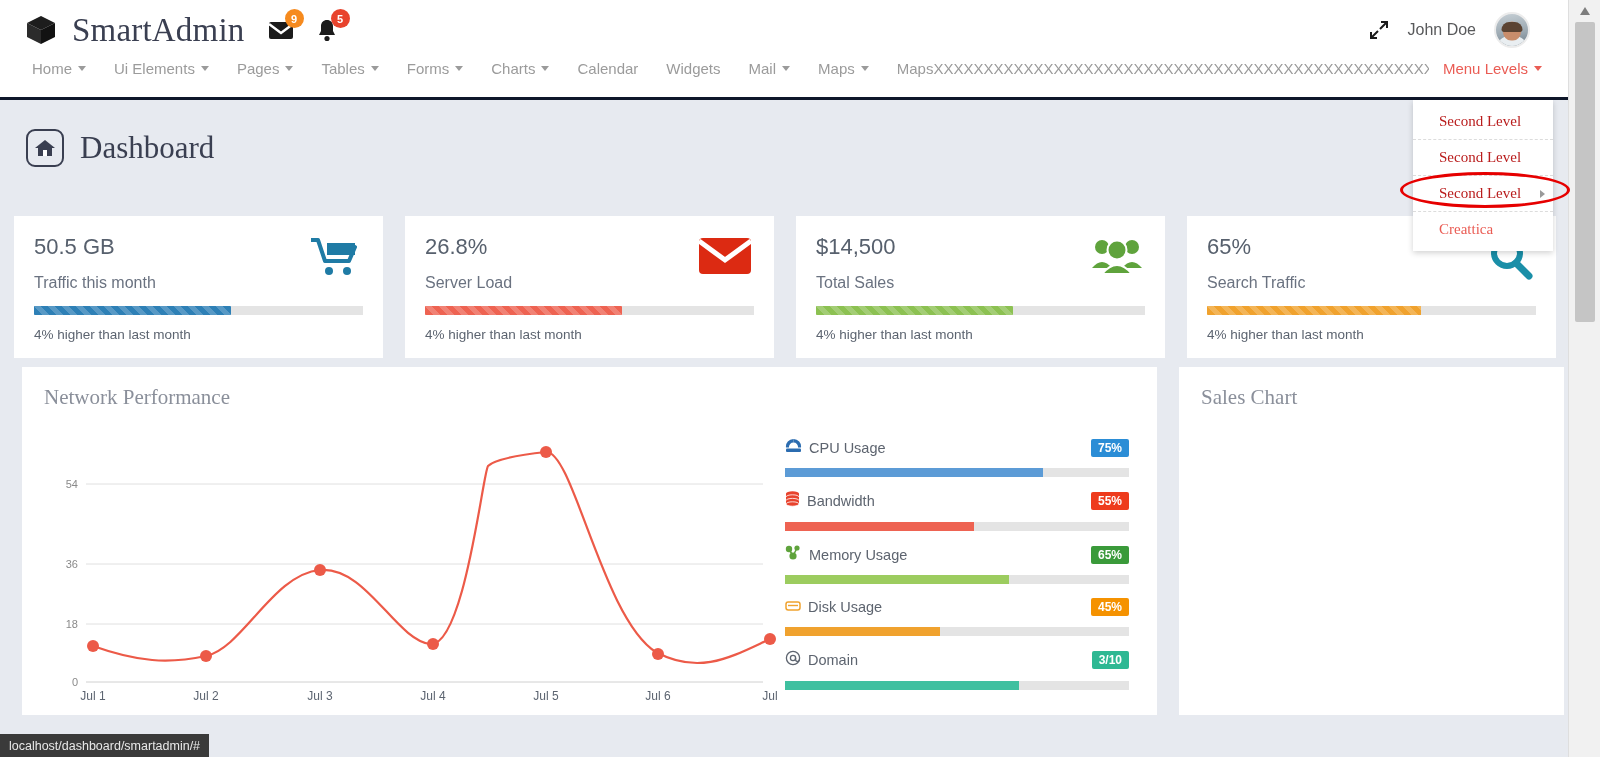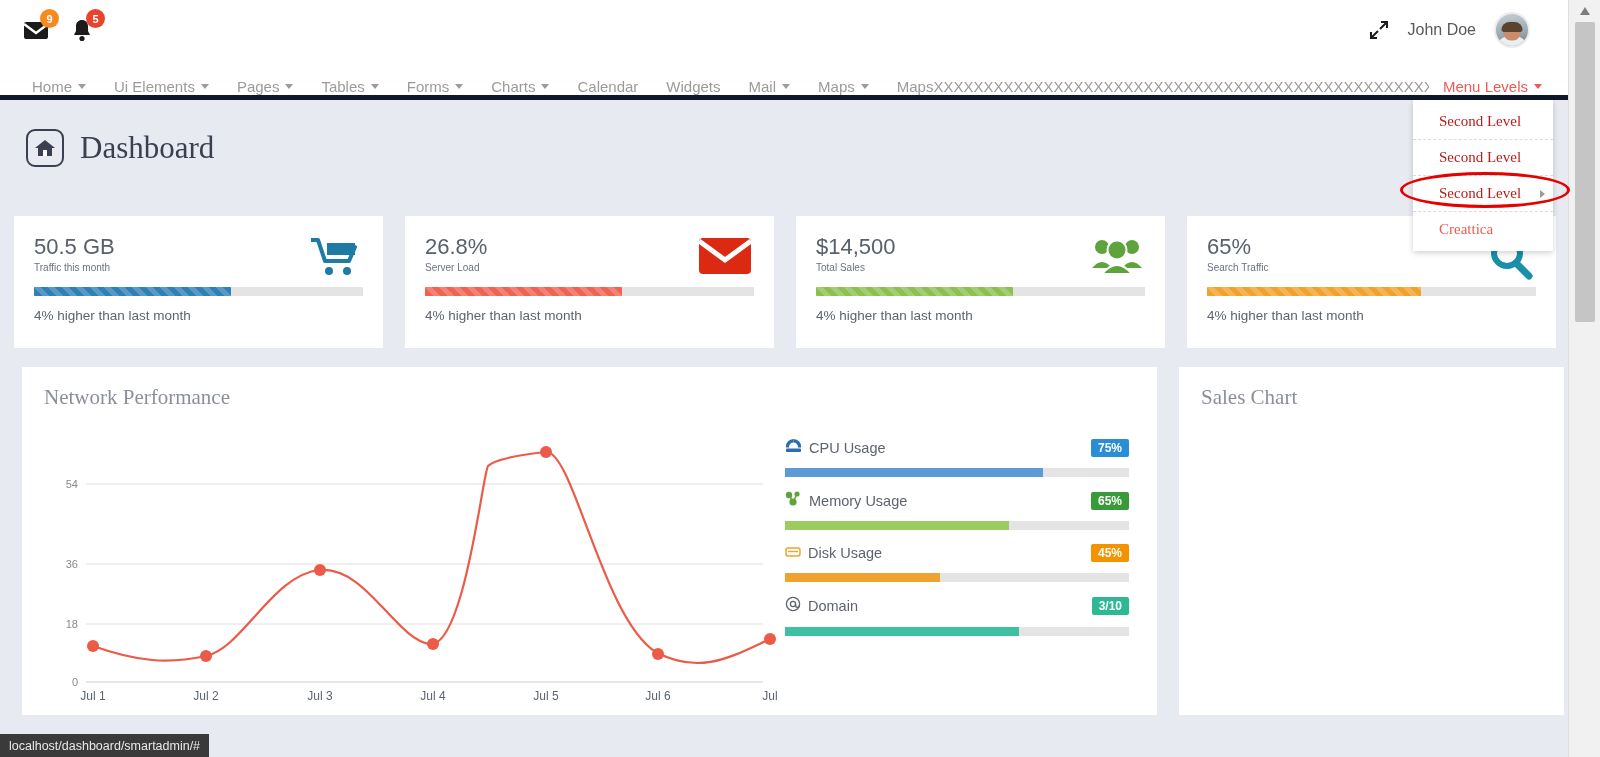--- a/index.html
+++ b/index.html
@@ -46,22 +46,22 @@
   .avatar .face { position:absolute; left:50%; top:54%; transform:translate(-50%,-50%);
      width: 18px; height: 19px; border-radius: 50% 50% 45% 45%; background:#c98d6b; }
   .avatar .hair { position:absolute; left:50%; top:26%; transform:translateX(-50%);
      width: 21px; height: 10px; border-radius: 11px 11px 3px 3px; background:#5b4332; }
   .avatar .body { position:absolute; left:50%; bottom:-2px; transform:translateX(-50%);
      width: 30px; height: 12px; border-radius: 14px 14px 0 0; background:#e9eef1; }
 
   
   .navbar {
     position: absolute; top: 60px; left: 0; width: 1568px; height: 40px;
-    background: #ffffff; border-bottom: 5px solid #0f172a;
-    display: flex; align-items: flex-end; padding-left: 18px;
+    background: #ffffff; border-bottom: 3px solid #0f172a;
+    display: flex; align-items: flex-start; padding-left: 18px;
   }
   .nav-item {
     font-size: 15px; color: #9b9b9b; padding: 0 14px; cursor: pointer;
     white-space: nowrap; display: flex; align-items: center; gap: 6px;
   }
   .nav-item.accent { color: #ea5c54; margin-left: auto; padding-right: 26px; }
   .caret {
     width: 0; height: 0; border-left: 4px solid transparent; border-right: 4px solid transparent;
     border-top: 5px solid currentColor; display: inline-block;
   }
@@ -109,21 +109,21 @@
   }
   .crumb-link { color: #a6adbb; font-size: 13px; }
 
   
   .cards { position: absolute; top: 216px; left: 14px; width: 1542px; display: flex; gap: 22px; }
   .card {
     flex: 1; background: #fff; padding: 18px 20px 16px 20px; min-height: 132px;
     position: relative;
   }
   .card-value { font-size: 22px; color: #57606d; font-weight: 400; }
-  .card-label { font-size: 10px; color: #6a7280; margin-top: 2px; }
+  .card-label { font-size: 16px; color: #6a7280; margin-top: 14px; }
   .card-icon { position: absolute; right: 22px; top: 20px; }
   .bar-track { height: 9px; background: #e4e4e4; margin-top: 14px; width: 100%; }
   .bar-fill {
     height: 9px;
     background-image: linear-gradient(45deg, rgba(255,255,255,.2) 25%, transparent 25%,
       transparent 50%, rgba(255,255,255,.2) 50%, rgba(255,255,255,.2) 75%, transparent 75%, transparent);
     background-size: 14px 14px;
   }
   .card-foot { font-size: 13.5px; color: #5c6470; margin-top: 12px; }
 
@@ -174,20 +174,30 @@
 
   .tick-label { font-size: 11px; fill: #8a8a8a; font-family: "Liberation Sans", sans-serif; }
   .axis-label { font-size: 12px; fill: #5c6470; font-family: "Liberation Sans", sans-serif; }
 </style>
 </head>
 <body>
 
 <div class="viewport">
 
   <div class="header">
+    <div class="brand-wrap">
+      <span class="logo-cube">
+        <svg width="34" height="34" viewBox="0 0 34 34">
+          <polygon points="17,3 31,10 17,17 3,10" fill="#1d1d1d"></polygon>
+          <polygon points="3,10 17,17 17,31 3,24" fill="#2b2b2b"></polygon>
+          <polygon points="31,10 31,24 17,31 17,17" fill="#121212"></polygon>
+        </svg>
+      </span>
+      <span class="brand-name">SmartAdmin</span>
+    </div>
 
     <div class="hdr-icons">
       <div class="hdr-icon">
         <svg width="26" height="20" viewBox="0 0 26 20">
           <rect x="1" y="2" width="24" height="17" rx="2" fill="#1b1b1b"></rect>
           <path d="M1 4 L13 13 L25 4" stroke="#fff" stroke-width="2.4" fill="none"></path>
         </svg>
         <span class="badge orange">9</span>
       </div>
       <div class="hdr-icon">
@@ -418,20 +428,40 @@
                 </svg>
               </span>
               <span class="meter-label">CPU Usage</span>
               <span class="meter-badge" style="background-color:#2b8dd6;">75%</span>
             </div>
             <div class="meter-track">
               <div class="meter-fill" style="width:75%;background-color:#5c9bd6;"></div>
             </div>
           </div>
 
+          <div class="meter-row">
+            <div class="meter-head">
+              <span>
+                <svg width="15" height="16" viewBox="0 0 15 16">
+                  <ellipse cx="7.5" cy="2.5" rx="6.5" ry="2.2" fill="#e8432d"></ellipse>
+                  <rect x="1" y="2.5" width="13" height="3.4" fill="#e8432d"></rect>
+                  <ellipse cx="7.5" cy="6" rx="6.5" ry="2.2" fill="#e8432d" stroke="#fff" stroke-width=".8"></ellipse>
+                  <rect x="1" y="6" width="13" height="3.4" fill="#e8432d"></rect>
+                  <ellipse cx="7.5" cy="9.6" rx="6.5" ry="2.2" fill="#e8432d" stroke="#fff" stroke-width=".8"></ellipse>
+                  <rect x="1" y="9.6" width="13" height="3.2" fill="#e8432d"></rect>
+                  <ellipse cx="7.5" cy="13" rx="6.5" ry="2.2" fill="#e8432d" stroke="#fff" stroke-width=".8"></ellipse>
+                </svg>
+              </span>
+              <span class="meter-label">Bandwidth</span>
+              <span class="meter-badge" style="background-color:#ee3b1c;">55%</span>
+            </div>
+            <div class="meter-track">
+              <div class="meter-fill" style="width:55%;background-color:#ee6352;"></div>
+            </div>
+          </div>
 
           <div class="meter-row">
             <div class="meter-head">
               <span>
                 <svg width="17" height="15" viewBox="0 0 17 15">
                   <circle cx="4" cy="4" r="3.2" fill="#5fa33c"></circle>
                   <circle cx="12" cy="3" r="2.6" fill="#5fa33c"></circle>
                   <circle cx="8" cy="11" r="3.6" fill="#5fa33c"></circle>
                   <line x1="4" y1="4" x2="8" y2="11" stroke="#5fa33c" stroke-width="1.6"></line>
                   <line x1="12" y1="3" x2="8" y2="11" stroke="#5fa33c" stroke-width="1.6"></line>

